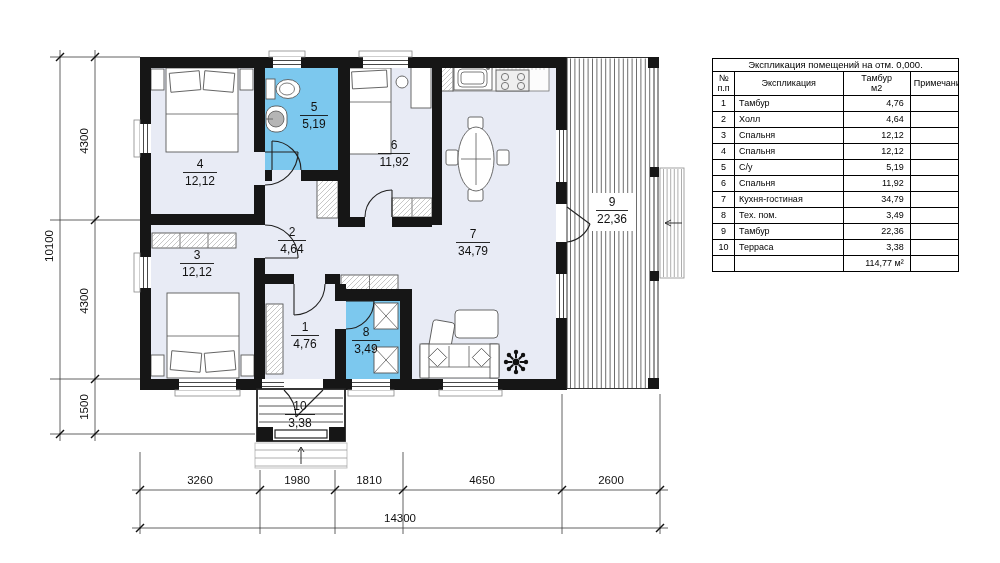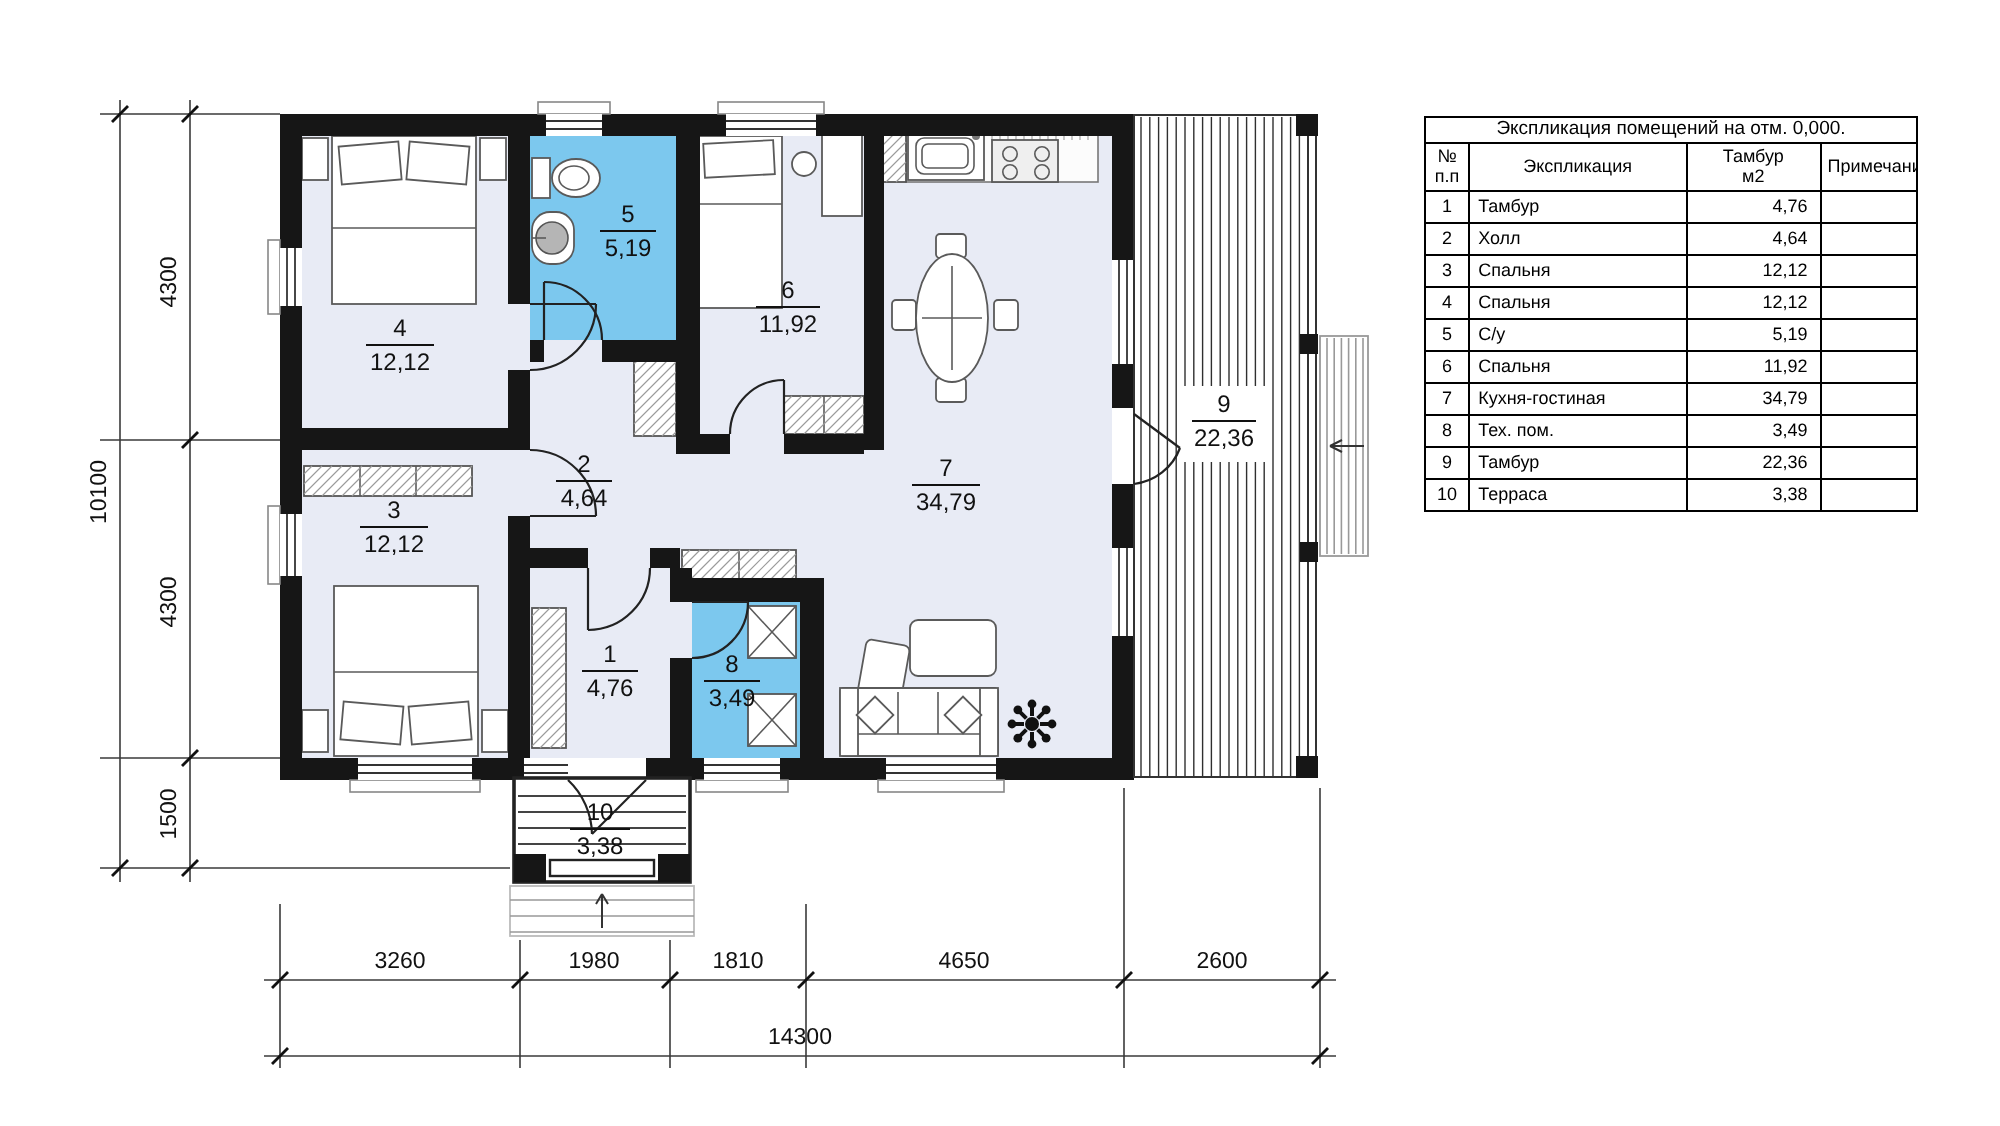--- a/index.html
+++ b/index.html
@@ -676,16 +676,22 @@
             <td class="c-name">Тамбур</td>
             <td class="c-area">22,36</td>
             <td></td>
           </tr>
     <tr class="r">
             <td class="c-num">10</td>
             <td class="c-name">Терраса</td>
             <td class="c-area">3,38</td>
             <td></td>
           </tr>
+    <tr class="r">
+            <td></td>
+            <td></td>
+            <td class="c-area">114,77 м²</td>
+            <td></td>
+          </tr>
   </tbody>
       </table>
 </div>
 </div>
 
 </body></html>

